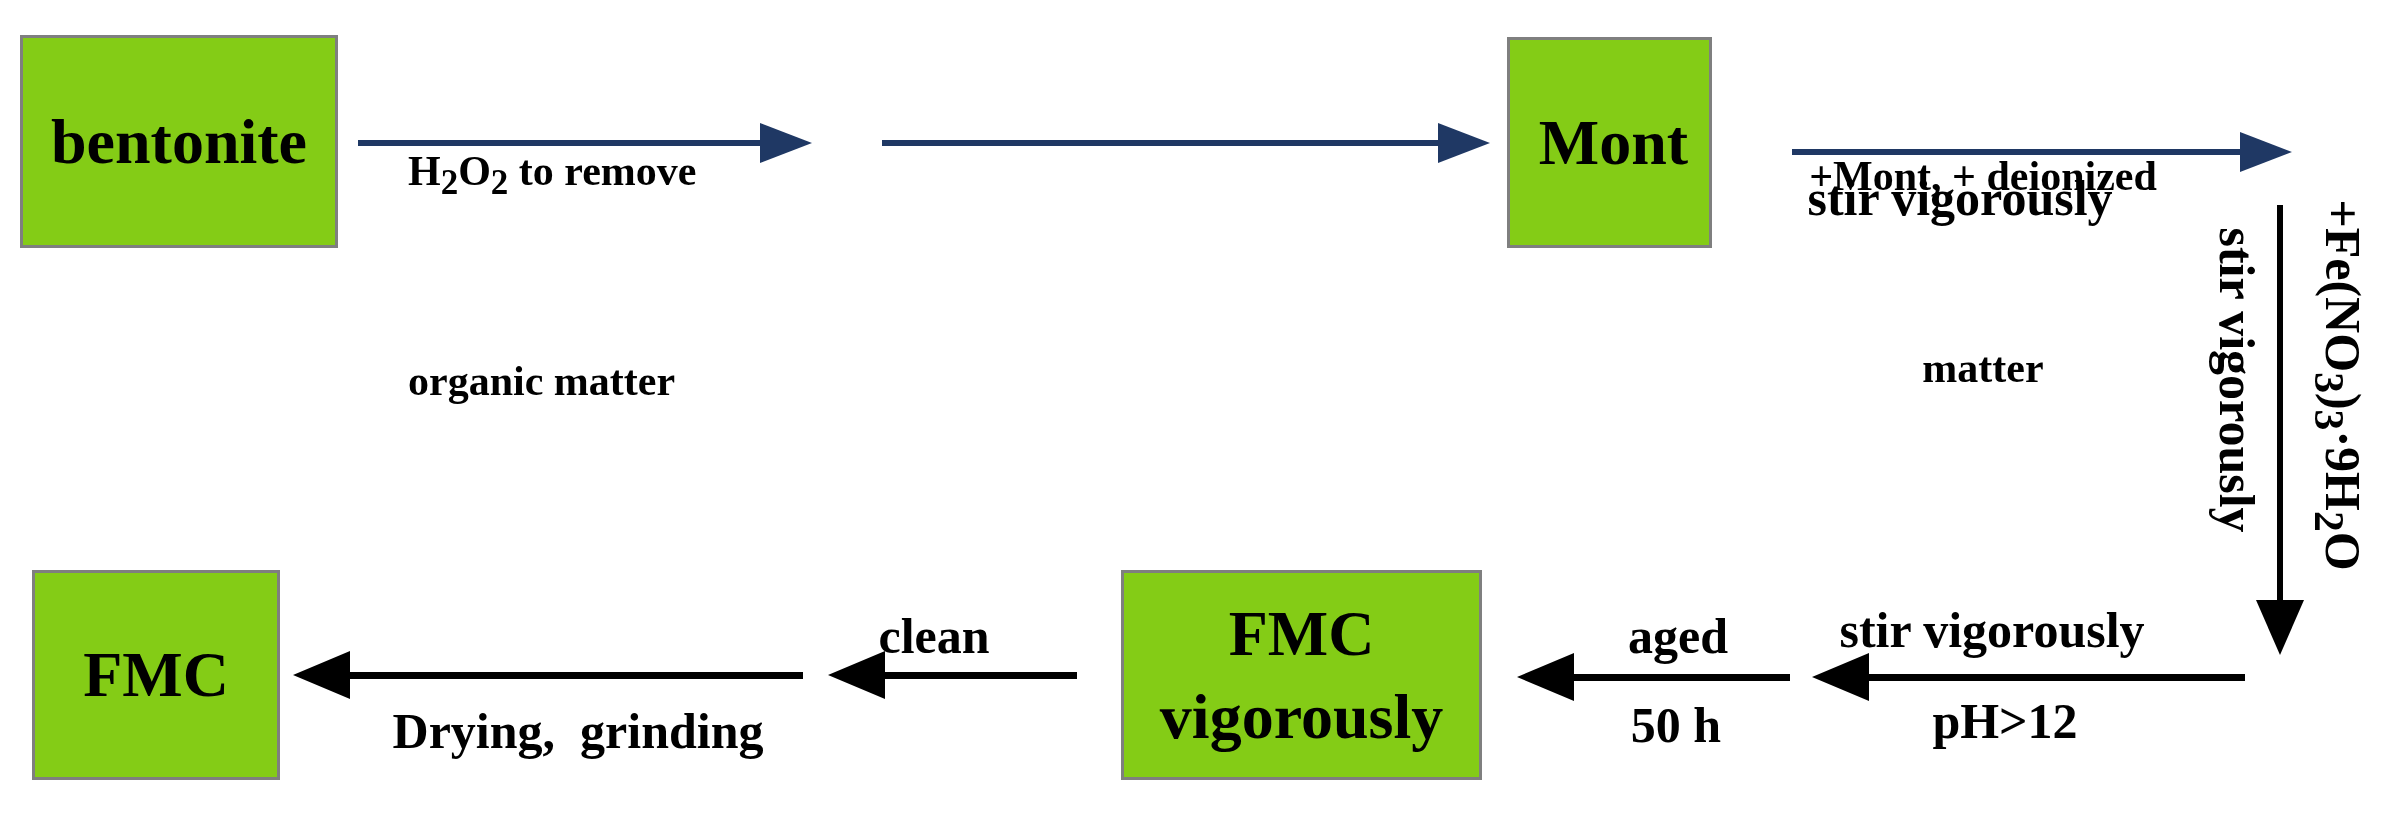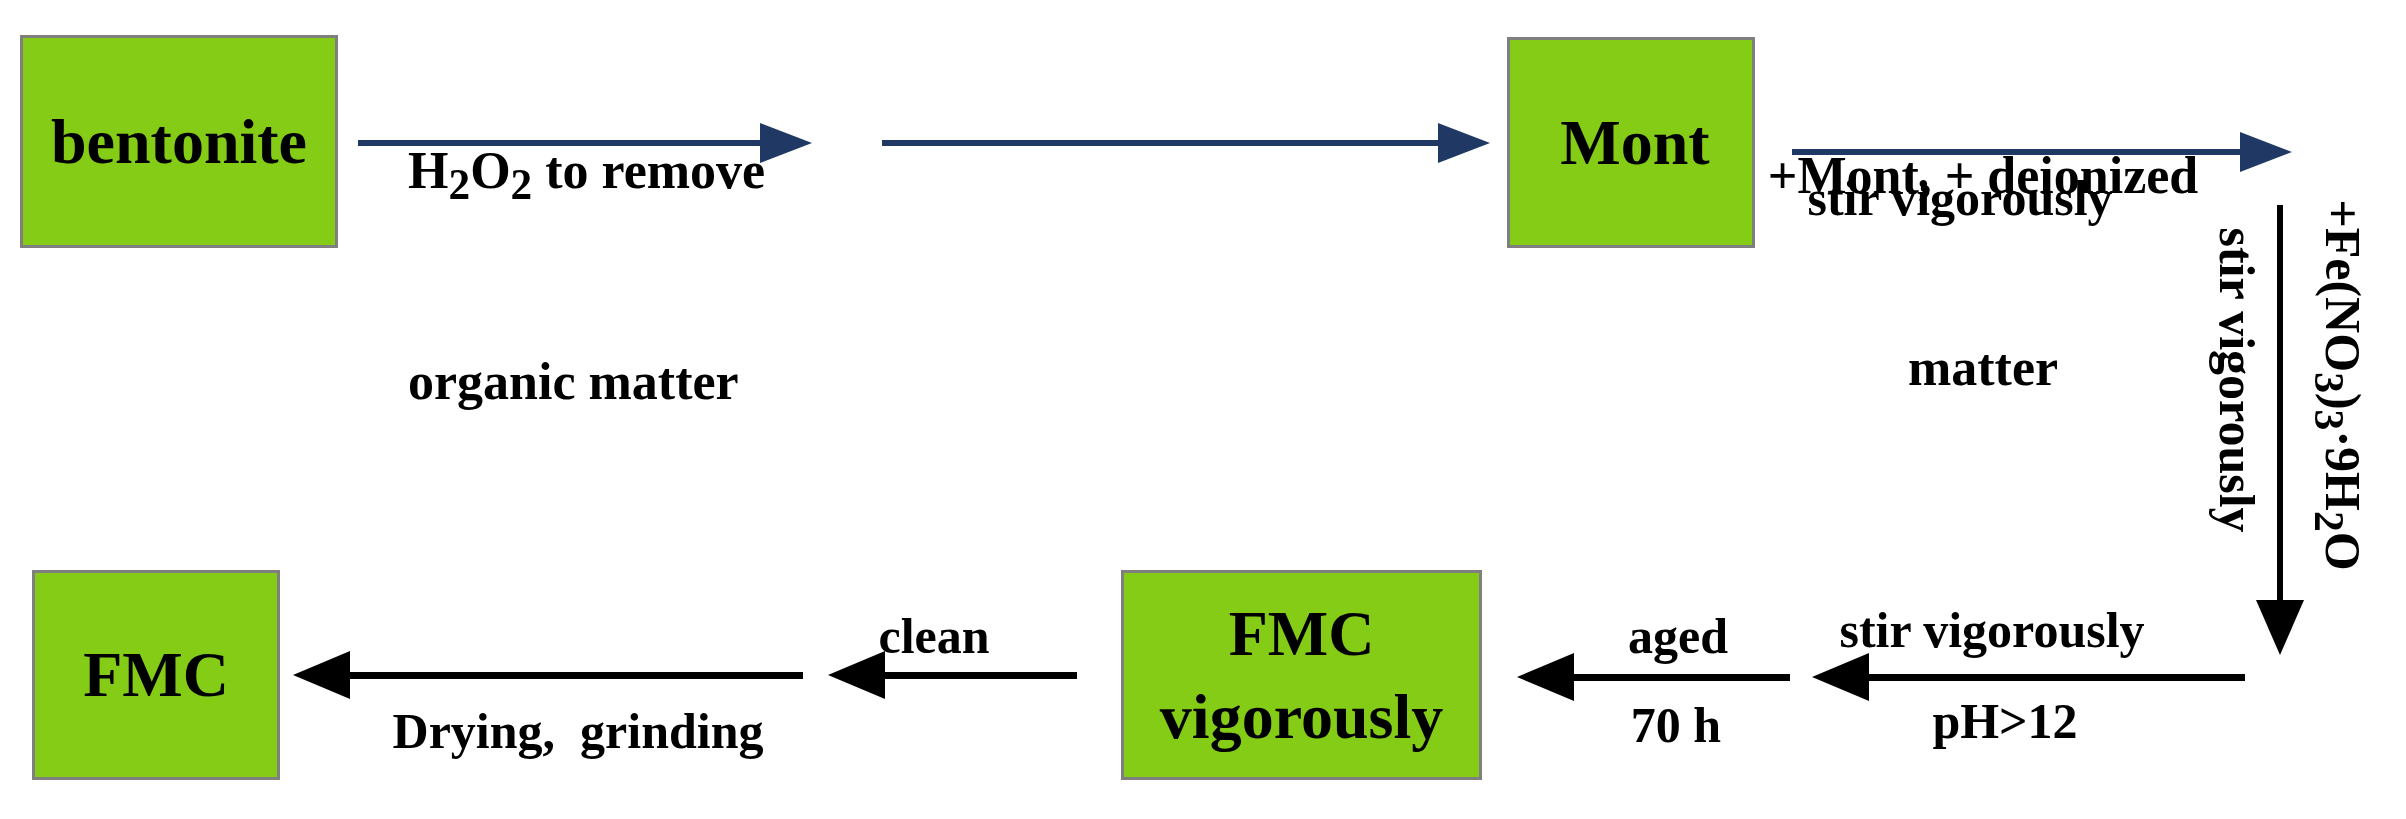--- a/index.html
+++ b/index.html
@@ -9,21 +9,21 @@
     background:var(--background,#fff);
     font-family:"Liberation Serif","DejaVu Serif",serif;
     font-weight:bold;color:#000;overflow:hidden;
   }
   .node{
     position:absolute;border:3px solid var(--box_border,#7f7f7f);background:#84cc16;
     display:flex;flex-direction:column;align-items:center;justify-content:center;
     text-align:center;font-size:64px;line-height:1.3;box-sizing:border-box;
   }
   .lbl{position:absolute;font-size:50px;white-space:pre;transform:translate(-50%,-50%);}
-  .block{position:absolute;font-size:52px;white-space:pre;}
+  .block{position:absolute;font-size:42px;white-space:pre;}
   .block.centered{transform:translateX(-50%);text-align:center;}
   .rot{position:absolute;font-size:50px;white-space:pre;transform:translate(-50%,-50%) rotate(90deg);}
   .hline{position:absolute;height:6px;}
   .hline.blk{height:7px;}
   .vline{position:absolute;width:6px;}
   .blue{background:var(--blue,#1f3864);}
   .blkbg{background:var(--black,#000);}
   .head{position:absolute;width:0;height:0;}
   .head.r{border-top:20px solid transparent;border-bottom:20px solid transparent;border-left:52px solid var(--blue,#1f3864);}
   .head.l{border-top:24px solid transparent;border-bottom:24px solid transparent;border-right:57px solid var(--black,#000);}
@@ -32,21 +32,21 @@
 </style>
 </head>
 <body>
 
 <div class="canvas">
 
   <div class="node" style="left:20px;top:35px;width:318px;height:213px;">
     <span>bentonite</span>
   </div>
 
-  <div class="node" style="left:1507px;top:37px;width:248px;height:211px;padding-left:8px;">
+  <div class="node" style="left:1507px;top:37px;width:205px;height:211px;padding-left:8px;">
     <span>Mont</span>
   </div>
 
   <div class="node" style="left:1121px;top:570px;width:361px;height:210px;">
     <span>FMC</span>
     <span>vigorously</span>
   </div>
 
   <div class="node" style="left:32px;top:570px;width:248px;height:210px;">
     <span>FMC</span>
@@ -76,21 +76,21 @@
   <div class="rot" style="left:2338px;top:385px;">+Fe(NO<sub>3</sub>)<sub>3</sub>·9H<sub>2</sub>O</div>
 
   <div class="head l" style="left:1812px;top:653px;"></div>
   <div class="hline blk blkbg" style="left:1869px;top:674px;width:376px;"></div>
   <div class="lbl" style="left:1992px;top:630px;">stir vigorously</div>
   <div class="lbl" style="left:2005px;top:721px;">pH&gt;12</div>
 
   <div class="head l" style="left:1517px;top:653px;"></div>
   <div class="hline blk blkbg" style="left:1574px;top:674px;width:216px;"></div>
   <div class="lbl" style="left:1678px;top:636px;">aged</div>
-  <div class="lbl" style="left:1676px;top:725px;">70 h</div>
+  <div class="lbl" style="left:1676px;top:725px;">50 h</div>
 
   <div class="head l" style="left:828px;top:651px;"></div>
   <div class="hline blk blkbg" style="left:885px;top:672px;width:192px;"></div>
   <div class="lbl" style="left:934px;top:636px;">clean</div>
 
   <div class="head l" style="left:293px;top:651px;"></div>
   <div class="hline blk blkbg" style="left:350px;top:672px;width:453px;"></div>
   <div class="lbl" style="left:578px;top:731px;">Drying,  grinding</div>
 
 </div>

